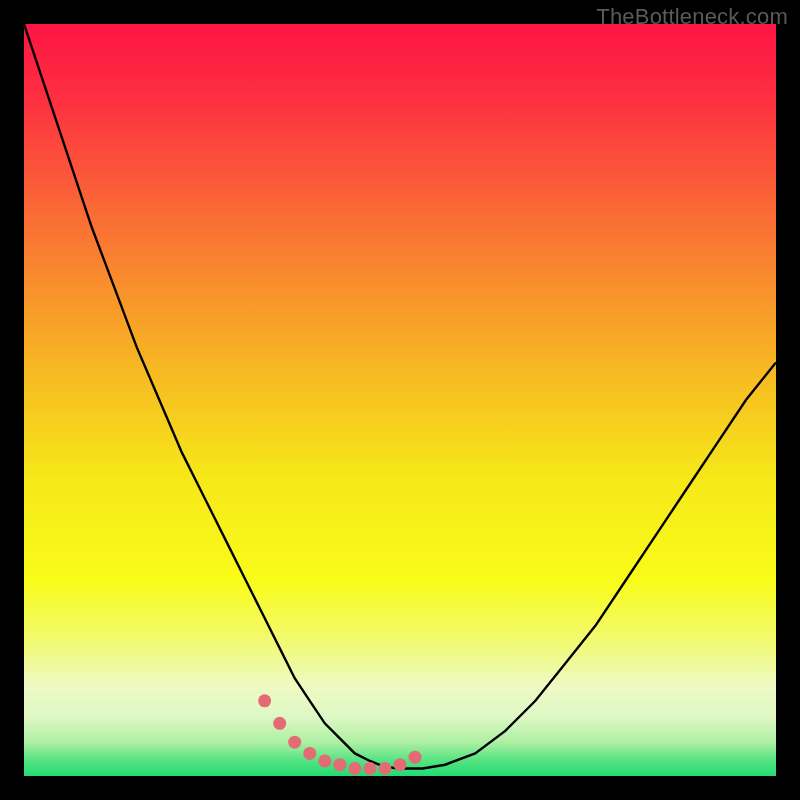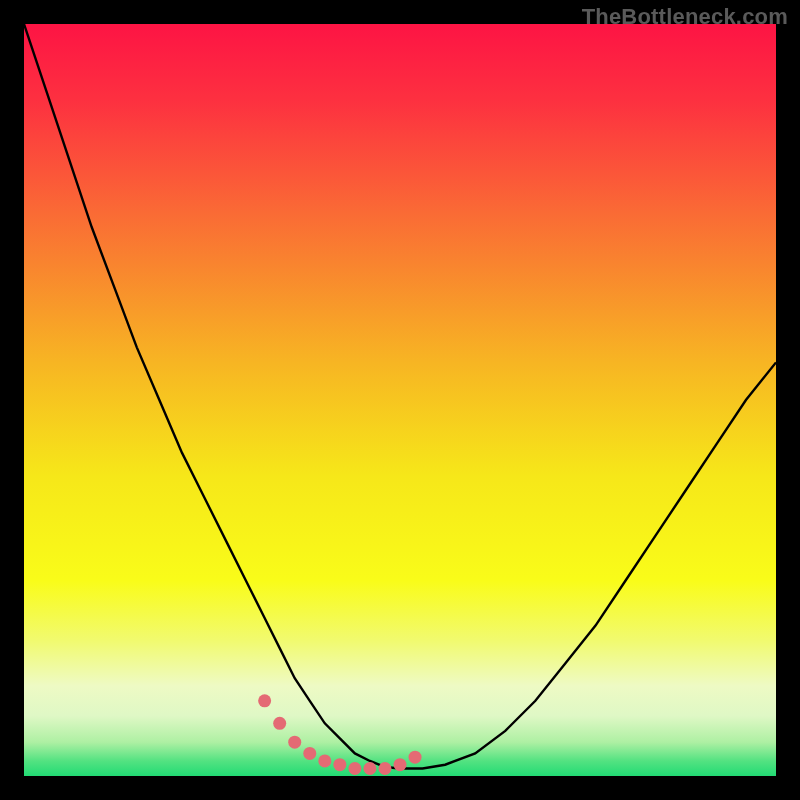--- a/index.html
+++ b/index.html
@@ -41,21 +41,21 @@
     width: 752px;
     height: 752px;
     overflow: visible;
   }
   .watermark {
     position: absolute;
     top: 4px;
     right: 12px;
     color: #5a5a5a;
     font-size: 22px;
-    font-weight: 700;
+    font-weight: 400;
     letter-spacing: 0.2px;
   }
 </style>
 </head>
 <body>
 
 <div class="frame">
 
   <div class="plot">
 

